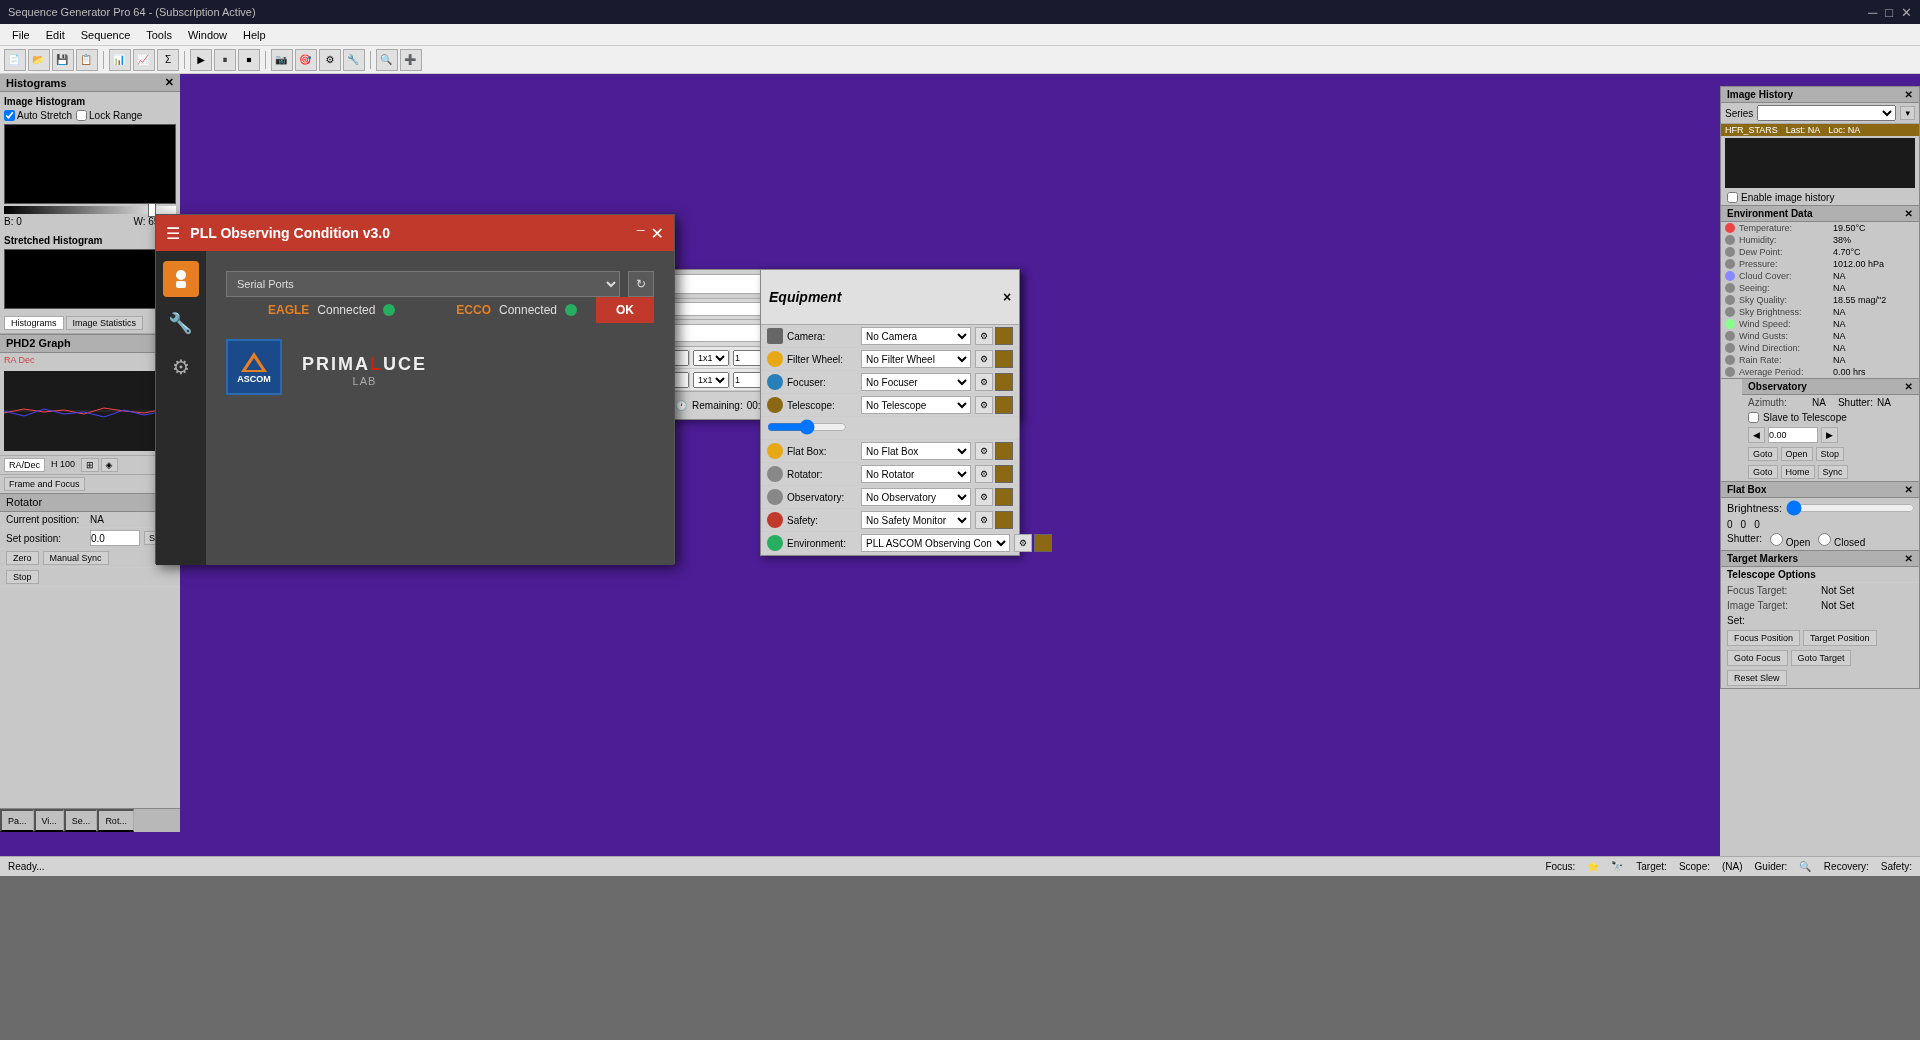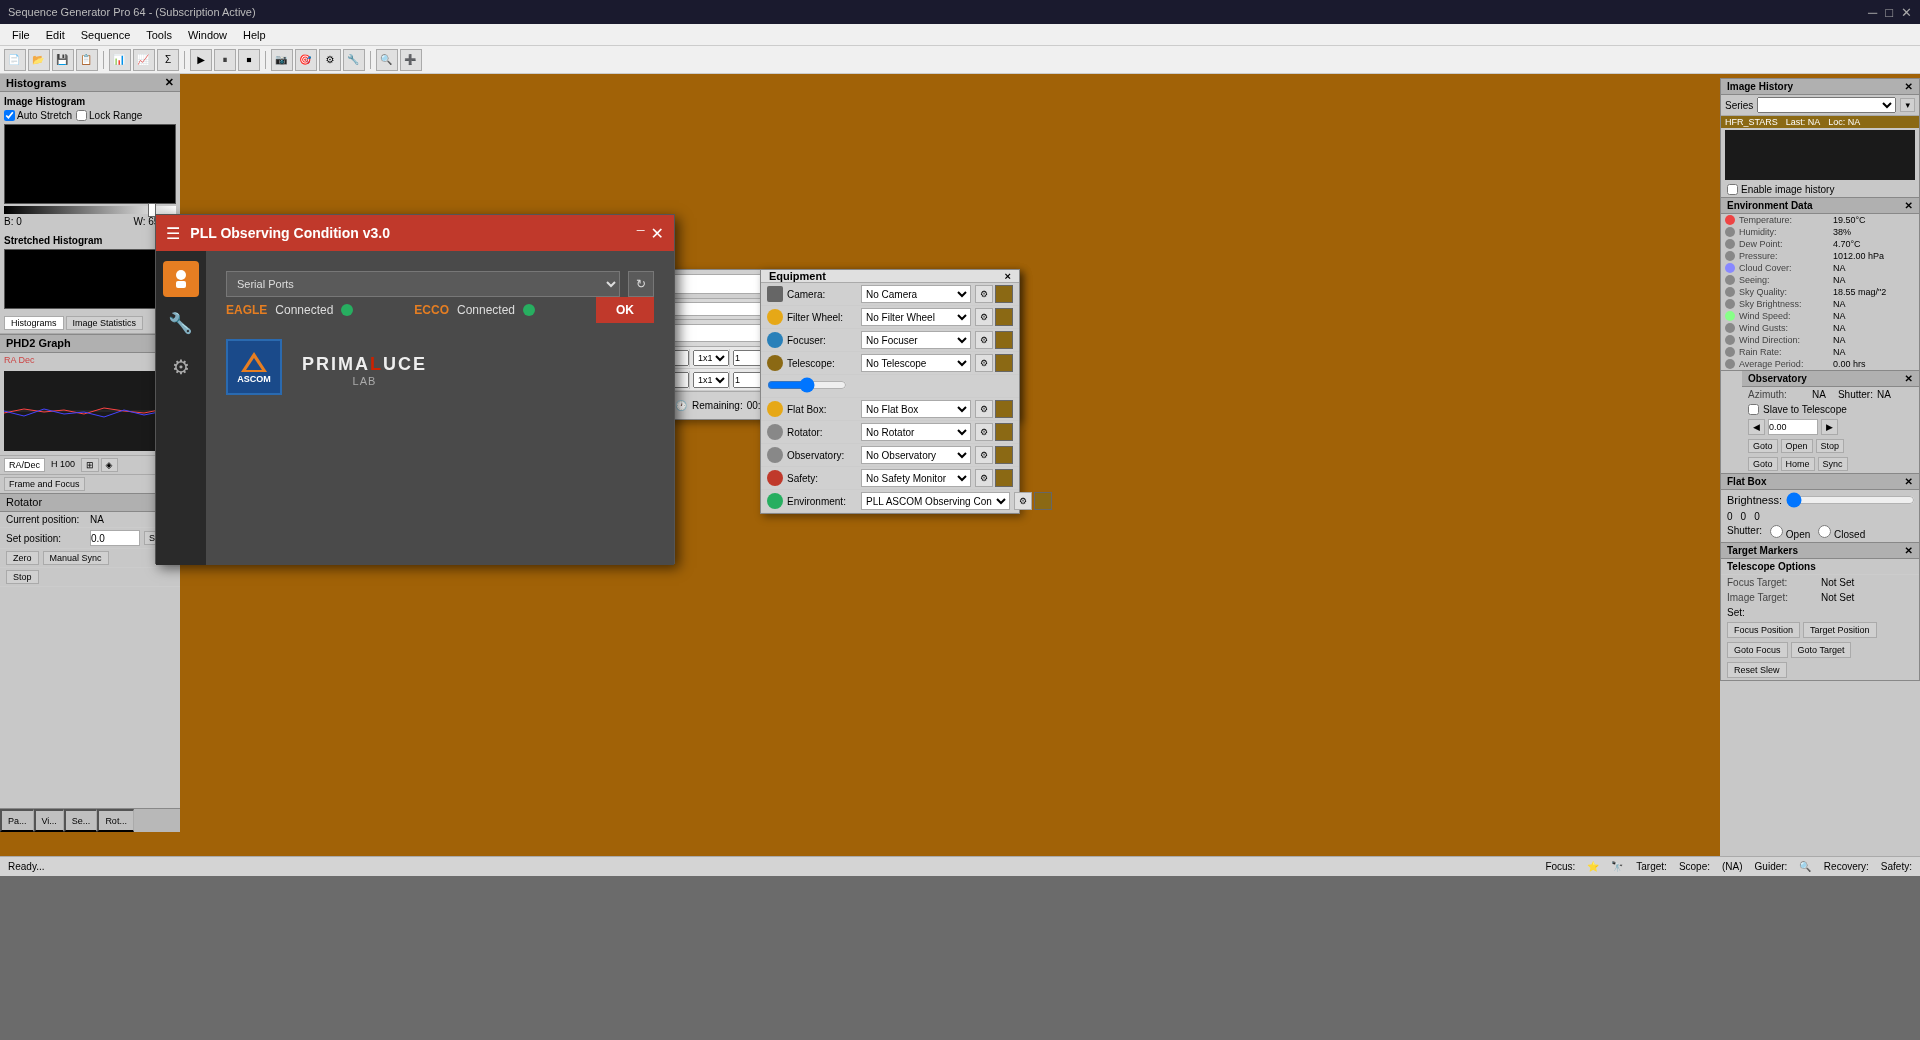--- a/index.html
+++ b/index.html
@@ -197,21 +197,21 @@
     .connection-row {
       display: flex;
       align-items: center;
       justify-content: space-between;
     }
     .connection-item {
       display: flex;
       align-items: center;
       gap: 8px;
     }
-    .connection-label { color: #e67e22; font-size: 12px; font-weight: bold; }
+    .connection-label { color: #e67e22; font-size: 12px; font-weight: bold; margin-left: 42px; }
     .connection-status { color: #ddd; font-size: 12px; }
     .connection-dot {
       width: 12px; height: 12px;
       border-radius: 50%;
       background: #27ae60;
     }
     .ok-button {
       background: #c0392b;
       color: white;
       border: none;
@@ -237,27 +237,28 @@
       position: absolute;
       top: 195px;
       left: 760px;
       width: 260px;
       background: #d0d0d0;
       border: 1px solid #888;
       box-shadow: 3px 3px 8px rgba(0,0,0,0.4);
     }
     .equipment-panel-header {
       background: #e0e0e0;
-      padding: 0 8px;
-      font-size: 11px;
+      padding: 19px 8px;
+      font-size: 14px;
       font-weight: bold;
       border-bottom: 1px solid #aaa;
       display: flex;
       justify-content: space-between;
       align-items: center;
+      font-style: italic;
     }
     .equip-row {
       display: flex;
       align-items: center;
       padding: 2px 6px;
       border-bottom: 1px solid #ccc;
       gap: 4px;
     }
     .equip-icon { width: 16px; height: 16px; background: #8b6914; border-radius: 50%; flex-shrink: 0; }
     .equip-icon.camera { background: #666; border-radius: 2px; }
@@ -542,21 +543,21 @@
   <div class="toolbar-sep"></div>
   <button class="toolbar-btn">📷</button>
   <button class="toolbar-btn">🎯</button>
   <button class="toolbar-btn">⚙</button>
   <button class="toolbar-btn">🔧</button>
   <div class="toolbar-sep"></div>
   <button class="toolbar-btn">🔍</button>
   <button class="toolbar-btn">➕</button>
 </div>
 
-<div style="position:relative; width:1920px; height:782px; background:#a16207; overflow:hidden;">
+<div style="position:relative; width:1920px; height:782px; background:#4c1d95; overflow:hidden;">
 
   <div style="position:absolute; left:0; top:0; width:180px; bottom:24px; background:#c8c8c8; z-index:10;">
 
     <div>
       <div class="panel-header">
         <span>Histograms</span>
         <span>✕</span>
       </div>
       <div class="histogram-section">
         <div class="histogram-label">Image Histogram</div>
@@ -639,21 +640,21 @@
     </div>
 
     <div style="position:absolute; bottom:0; left:0; width:180px; height:24px; display:flex; background:#b8b8b8; border-top:1px solid #888;">
       <button class="btm-tab">Pa...</button>
       <button class="btm-tab">Vi...</button>
       <button class="btm-tab">Se...</button>
       <button class="btm-tab">Rot...</button>
     </div>
   </div>
 
-  <div style="position:absolute; right:0; top:4px; width:200px; bottom:0; background:#c8c8c8; z-index:10; overflow-y:auto; display:flex; flex-direction:column;">
+  <div style="position:absolute; right:0; top:12px; width:200px; bottom:0; background:#c8c8c8; z-index:10; overflow-y:auto; display:flex; flex-direction:column;">
 
     <div class="r-panel img-history-section">
       <div class="r-panel-header">
         <span>Image History</span>
         <span>✕</span>
       </div>
       <div class="img-history-tabs">
         <span style="font-size:10px;">Series</span>
         <select class="ih-select"></select>
         <button style="background:#d0d0d0;border:1px solid #aaa;padding:1px 4px;font-size:9px;">▾</button>

